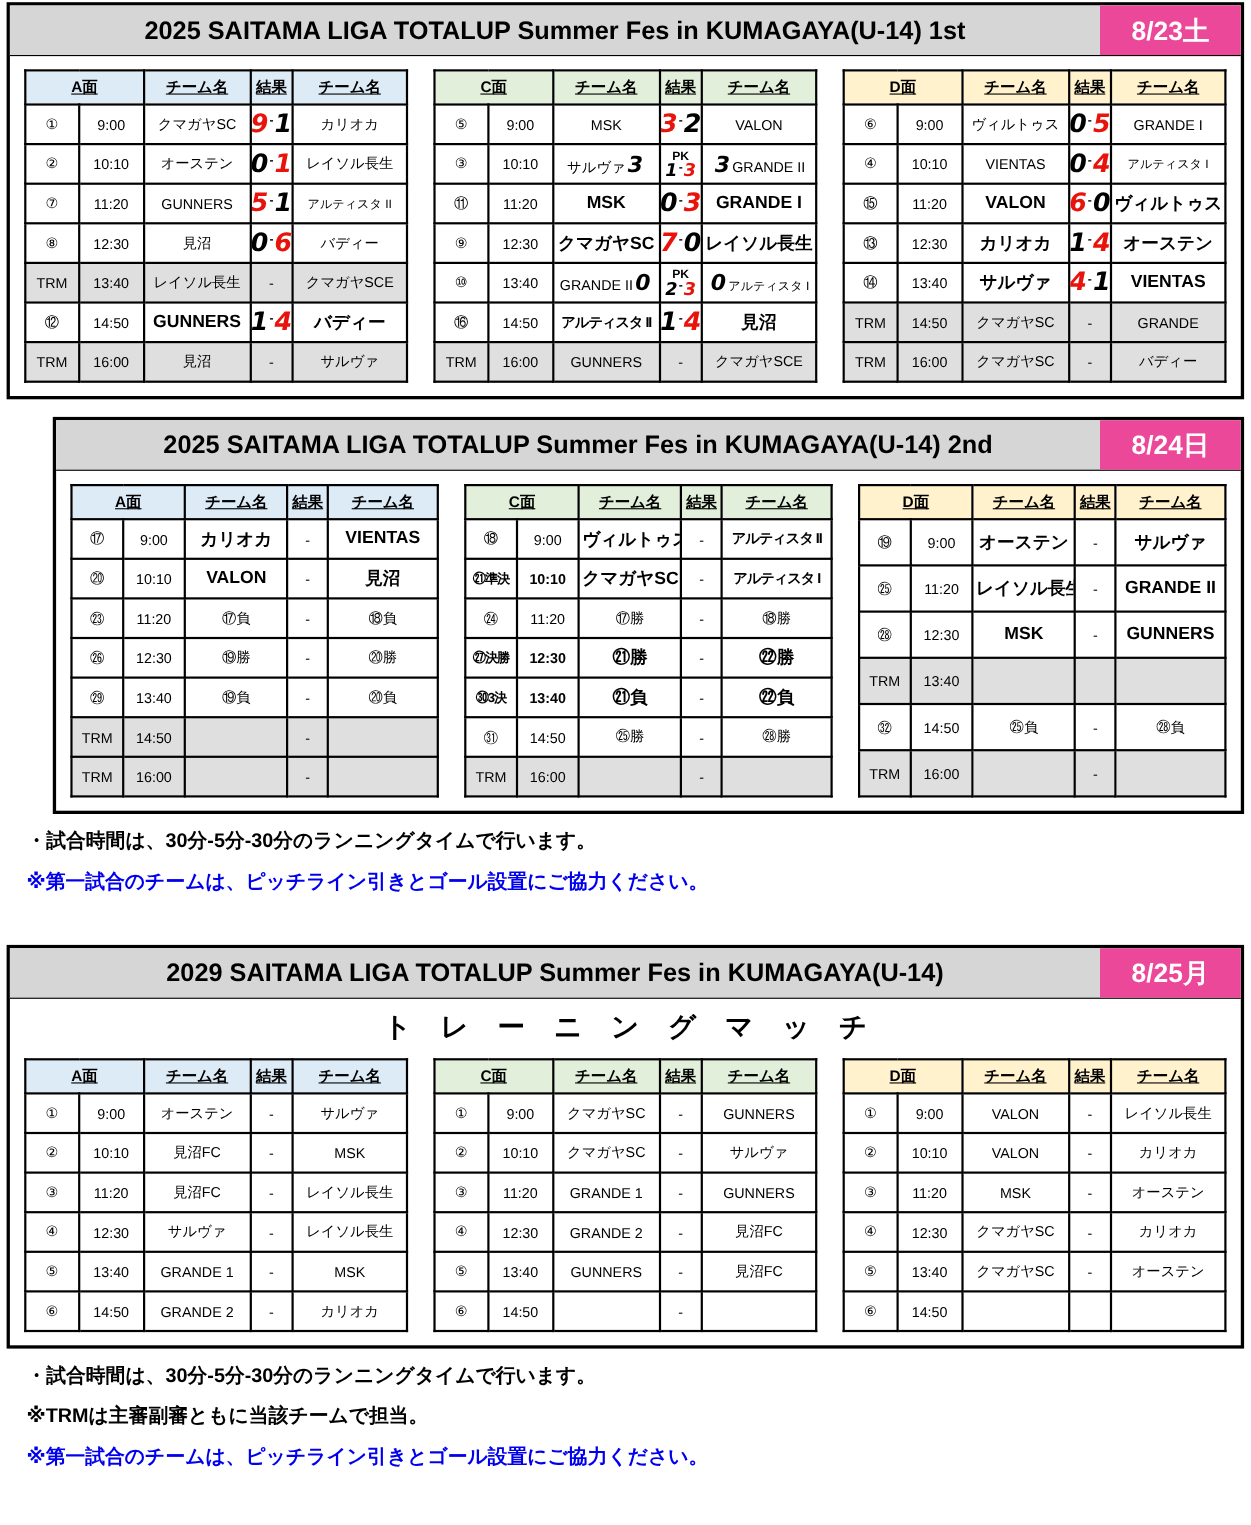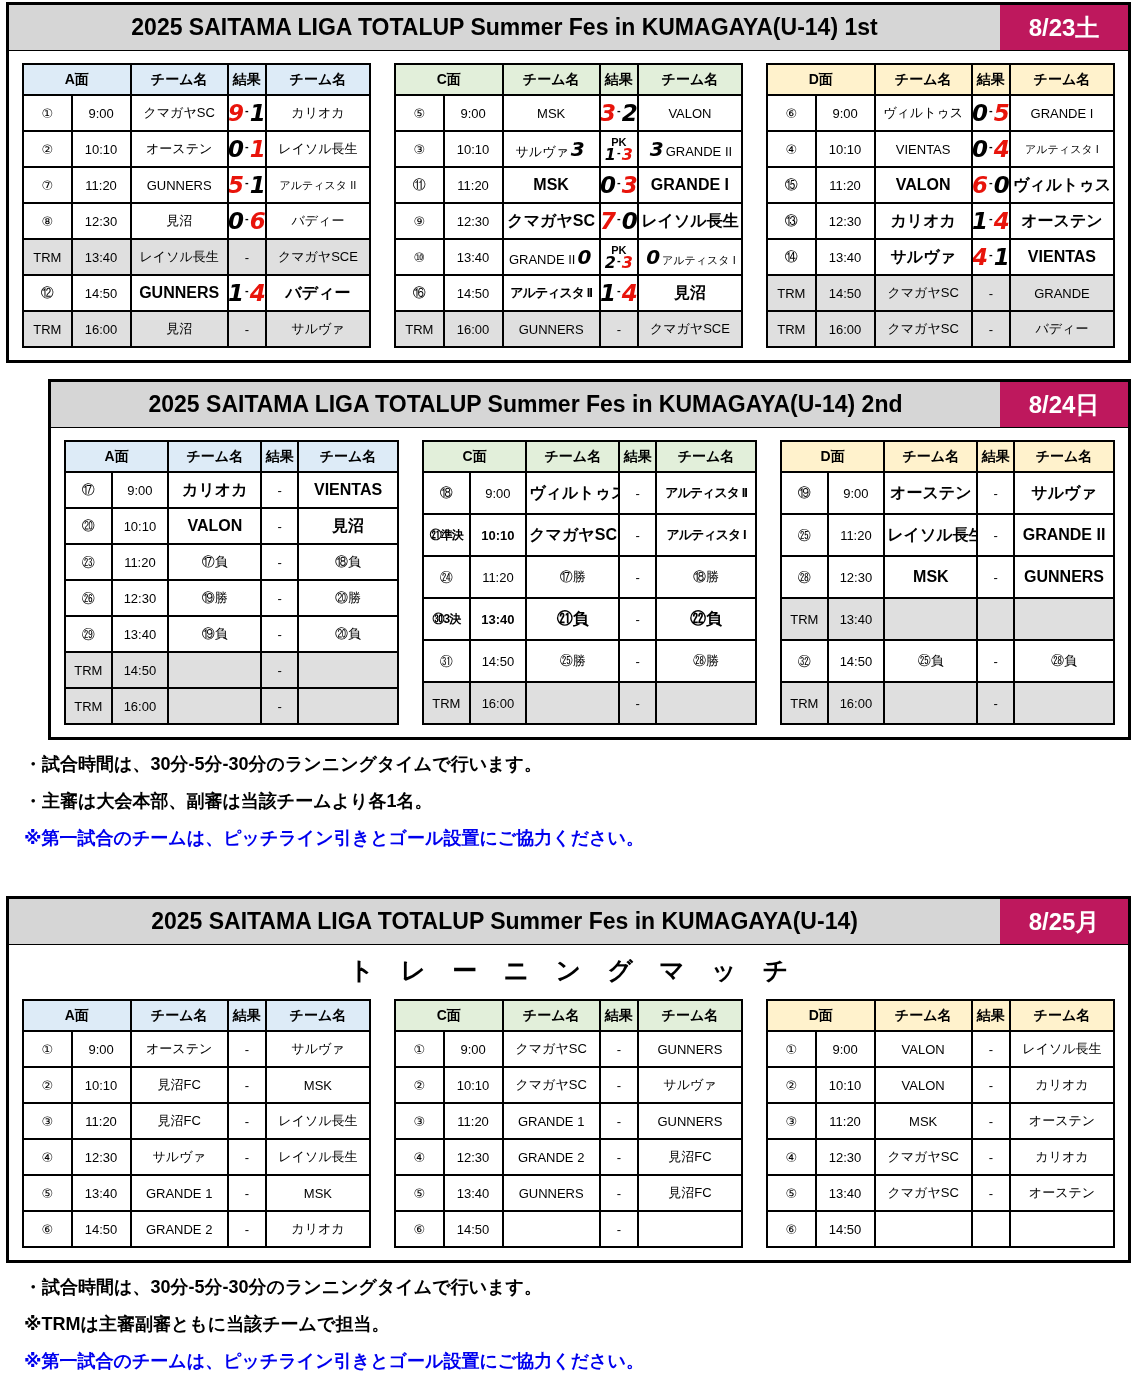--- a/index.html
+++ b/index.html
@@ -9,26 +9,26 @@
     --trm-gray:#dfdfdf;
   }
   *{box-sizing:border-box;}
   html,body{margin:0;padding:0;background:#fff;}
   body{width:1137px;font-family:"Liberation Sans","DejaVu Sans",sans-serif;color:#000;}
   .page{width:1137px;padding:2px 0 10px;}
   .day{margin:0 6px;border:3px solid #000;background:#fff;}
   .day.gap{margin-top:16px;margin-left:48px;}
   .sec-head{display:flex;background:var(--hdr-gray);border-bottom:1px solid #000;}
   .sec-title{flex:1;text-align:center;font-weight:bold;font-size:23px;line-height:45px;white-space:nowrap;}
-  .sec-date{width:128px;background:#be185d;color:#fff;font-weight:bold;font-size:24px;display:flex;align-items:center;justify-content:center;}
+  .sec-date{width:128px;background:#ec4899;color:#fff;font-weight:bold;font-size:24px;display:flex;align-items:center;justify-content:center;}
   .subtitle{text-align:center;font-size:25px;font-weight:bold;letter-spacing:1.05em;padding:9px 0 0 1.05em;white-space:nowrap;}
   .tables{display:flex;gap:23px;padding:12px 13px;}
   table{width:100%;border-collapse:collapse;table-layout:fixed;flex:1;}
   th,td{border:2px solid #000;height:36px;padding:0 2px;overflow:hidden;white-space:nowrap;}
-  thead th{height:31px;font-size:14px;font-weight:bold;}
+  thead th{height:31px;font-size:14px;font-weight:bold;text-decoration:underline;}
   td.no,td.time{font-size:13px;text-align:center;}
   td.no.sm3{font-size:12px;letter-spacing:-1px;}
   .b{font-weight:bold;}
   td.team{text-align:center;font-size:13px;}
   td.team.b{font-size:16px;}
   td.team.sm{font-size:11px;}
   td.team.b.sm{font-size:13px;letter-spacing:-1px;}
   td.res{text-align:center;padding:0;font-size:13px;}
   .sline{line-height:1;display:flex;align-items:center;justify-content:center;}
   .sline .num{font-style:italic;font-weight:bold;font-size:23px;font-family:"DejaVu Sans",sans-serif;}
@@ -465,20 +465,27 @@
               <td class="team b sm">アルティスタ I</td>
             </tr>
             <tr>
               <td class="no">㉔</td>
               <td class="time">11:20</td>
               <td class="team">⑰勝</td>
               <td class="res">-</td>
               <td class="team">⑱勝</td>
             </tr>
             <tr>
+              <td class="no b sm3">㉗決勝</td>
+              <td class="time b">12:30</td>
+              <td class="team b">㉑勝</td>
+              <td class="res">-</td>
+              <td class="team b">㉒勝</td>
+            </tr>
+            <tr>
               <td class="no b sm3">㉚3決</td>
               <td class="time b">13:40</td>
               <td class="team b">㉑負</td>
               <td class="res">-</td>
               <td class="team b">㉒負</td>
             </tr>
             <tr>
               <td class="no">㉛</td>
               <td class="time">14:50</td>
               <td class="team">㉕勝</td>
@@ -553,27 +560,26 @@
               <td class="res">-</td>
               <td class="team"></td>
             </tr>
           </tbody>
         </table>
       </div>
   </section>
 
   <div class="notes mid">
       <div class="note">・試合時間は、30分-5分-30分のランニングタイムで行います。</div>
-      <div class="note">・主審は大会本部、副審は当該チームより各1名。</div>
       <div class="note blue">※第一試合のチームは、ピッチライン引きとゴール設置にご協力ください。</div>
     </div>
 
   <section class="day">
     <div class="sec-head">
-      <div class="sec-title">2025 SAITAMA LIGA TOTALUP Summer Fes in KUMAGAYA(U-14)</div>
+      <div class="sec-title">2029 SAITAMA LIGA TOTALUP Summer Fes in KUMAGAYA(U-14)</div>
       <div class="sec-date">8/25月</div>
     </div>
     <div class="subtitle">トレーニングマッチ</div>
     <div class="tables">
         <table>
           <colgroup>
             <col style="width: 14%;">
             <col style="width: 17%;">
             <col style="width: 28%;">
             <col style="width: 11%;">

